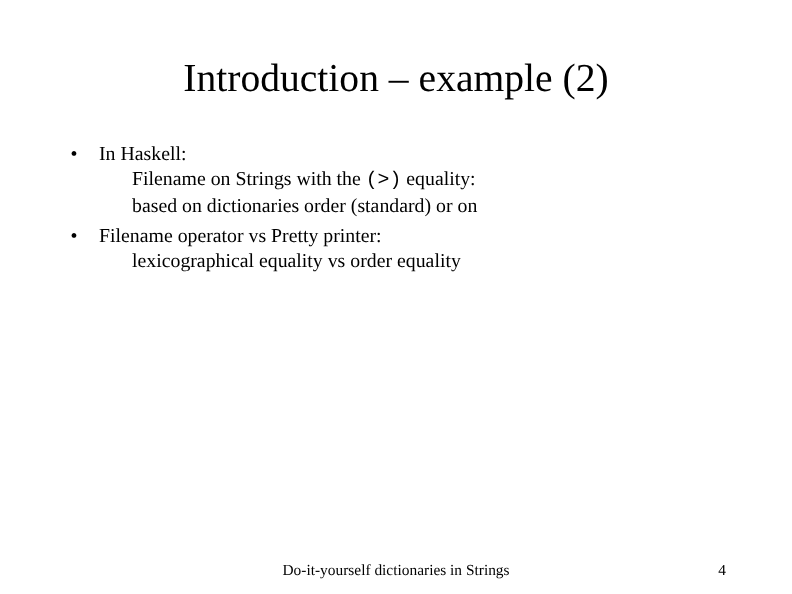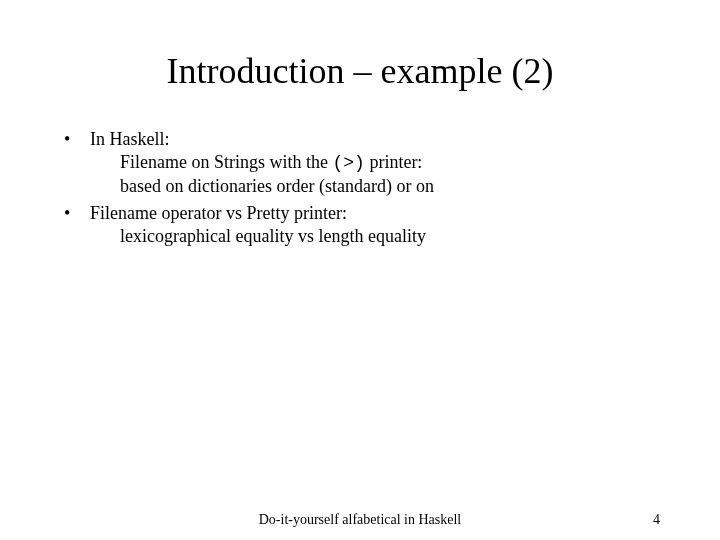--- a/index.html
+++ b/index.html
@@ -20,28 +20,28 @@
 <body>
 
 <div class="slide">
   <h1 class="title">Introduction – example (2)</h1>
 
   <div class="body">
     <ul>
       <li class="bullet">
         <span>In Haskell:</span>
         <div class="cont">
-          <span>Filename on Strings with the </span><span class="mono">(&gt;)</span><span> printer:</span>
+          <span>Filename on Strings with the </span><span class="mono">(&gt;)</span><span> equality:</span>
         </div>
         <div class="cont">based on dictionaries order (standard) or on</div>
       </li>
       <li class="bullet">
         <span>Filename operator vs Pretty printer:</span>
-        <div class="cont">lexicographical equality vs length equality</div>
+        <div class="cont">lexicographical equality vs order equality</div>
       </li>
     </ul>
   </div>
 
   <div class="footer">
-    <span class="footer-center">Do-it-yourself alfabetical in Haskell</span>
+    <span class="footer-center">Do-it-yourself dictionaries in Strings</span>
     <span class="footer-right">4</span>
   </div>
 </div>
 
 </body></html>

